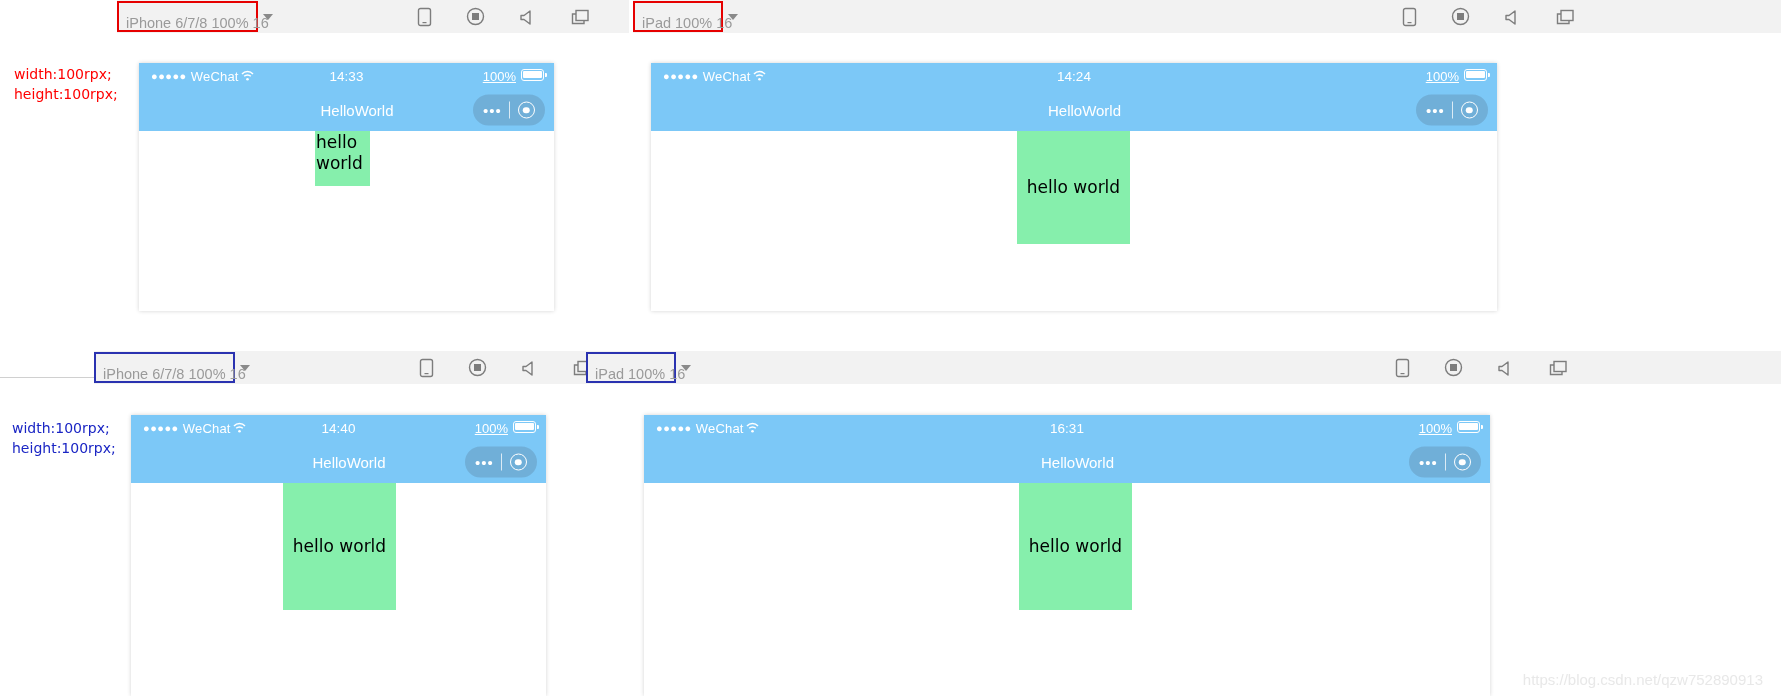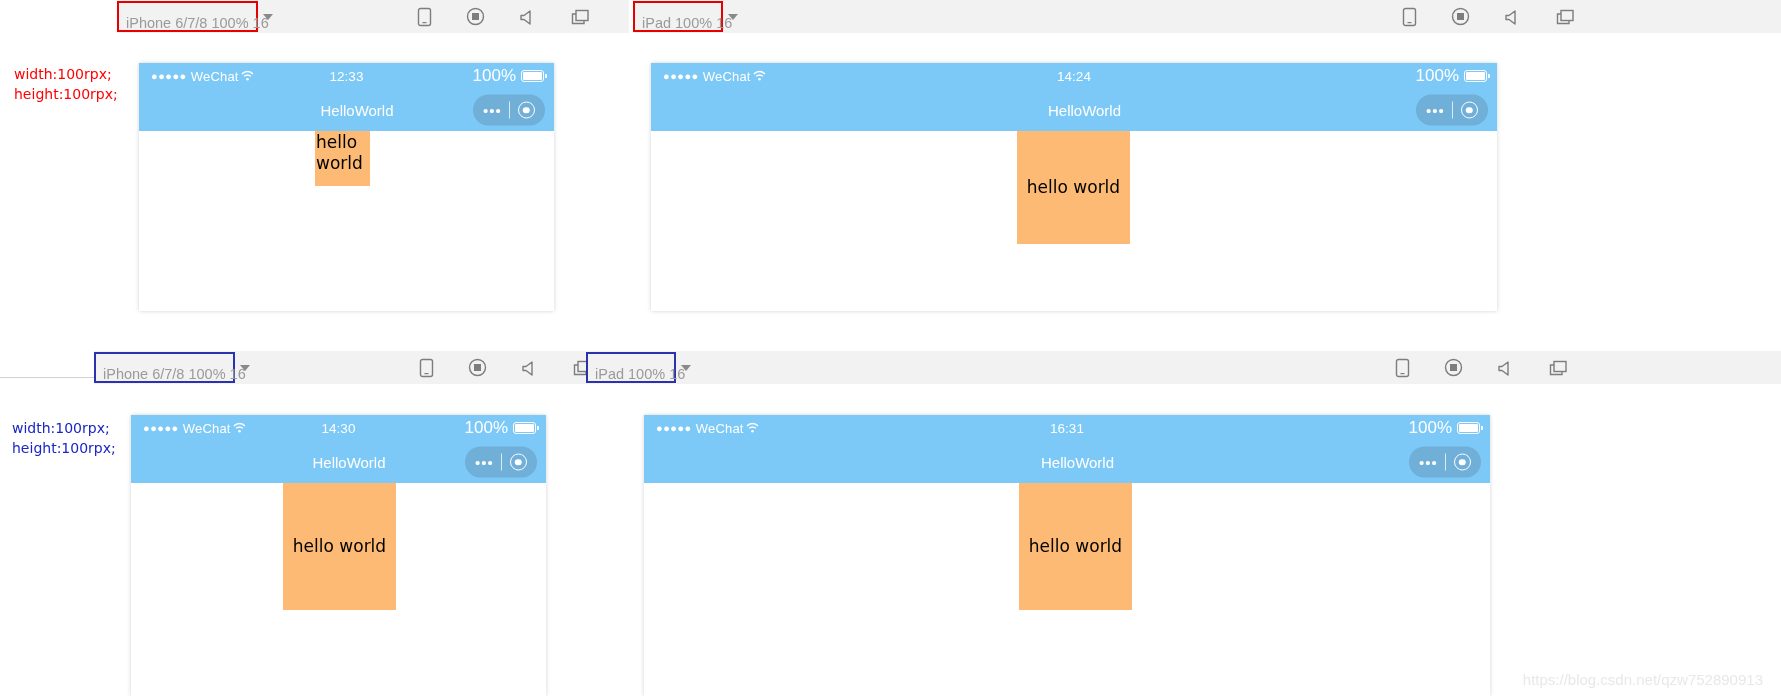--- a/index.html
+++ b/index.html
@@ -119,22 +119,22 @@
   .sb-time {
     position: absolute;
     left: 50%;
     transform: translateX(-50%);
     font-size: 13.5px;
   }
   .sb-right {
     position: absolute;
     right: 10px;
     display: flex;
-    align-items: center;
-    font-size: 17px;
+    font-size: 13px;
+    text-decoration: underline;
   }
   .battery {
     margin-left: 5px;
     width: 23px;
     height: 12px;
     border: 1.6px solid #ffffff;
     border-radius: 3px;
     position: relative;
     box-sizing: border-box;
   }
@@ -210,21 +210,21 @@
     width: 6.5px; height: 6.5px;
     background: #ffffff;
     border-radius: 50%;
   }
   .sim-body {
     position: relative;
     background: #ffffff;
   }
   .hello-box {
     position: absolute;
-    background: #fdba74;
+    background: #86efac;
     color: #000000;
     font-family: "DejaVu Sans", sans-serif;
     display: flex;
     align-items: center;
     justify-content: center;
     box-sizing: border-box;
     line-height: 1.25;
   }
   .hello-box.wrap {
     align-items: flex-start;
@@ -322,21 +322,21 @@
         <span class="dots">●●●●●</span>
         <span>WeChat</span>
         <span class="wifi">
           <svg width="13" height="11" viewBox="0 0 13 11">
               <path d="M1 4 A7.5 7.5 0 0 1 12 4" fill="none" stroke="#fff" stroke-width="1.5"></path>
               <path d="M3.2 6.3 A4.6 4.6 0 0 1 9.8 6.3" fill="none" stroke="#fff" stroke-width="1.5"></path>
               <circle cx="6.5" cy="9.2" r="1.3" fill="#fff"></circle>
             </svg>
         </span>
       </span>
-      <span class="sb-time">12:33</span>
+      <span class="sb-time">14:33</span>
       <span class="sb-right">
         <span>100%</span>
         <span class="battery"></span>
       </span>
     </div>
     <div class="navbar">
       <span class="nav-title">HelloWorld</span>
       <div class="capsule">
         <span class="ellipsis">•••</span>
         <span class="divider"></span>
@@ -465,21 +465,21 @@
         <span class="dots">●●●●●</span>
         <span>WeChat</span>
         <span class="wifi">
           <svg width="13" height="11" viewBox="0 0 13 11">
               <path d="M1 4 A7.5 7.5 0 0 1 12 4" fill="none" stroke="#fff" stroke-width="1.5"></path>
               <path d="M3.2 6.3 A4.6 4.6 0 0 1 9.8 6.3" fill="none" stroke="#fff" stroke-width="1.5"></path>
               <circle cx="6.5" cy="9.2" r="1.3" fill="#fff"></circle>
             </svg>
         </span>
       </span>
-      <span class="sb-time">14:30</span>
+      <span class="sb-time">14:40</span>
       <span class="sb-right">
         <span>100%</span>
         <span class="battery"></span>
       </span>
     </div>
     <div class="navbar">
       <span class="nav-title">HelloWorld</span>
       <div class="capsule">
         <span class="ellipsis">•••</span>
         <span class="divider"></span>

